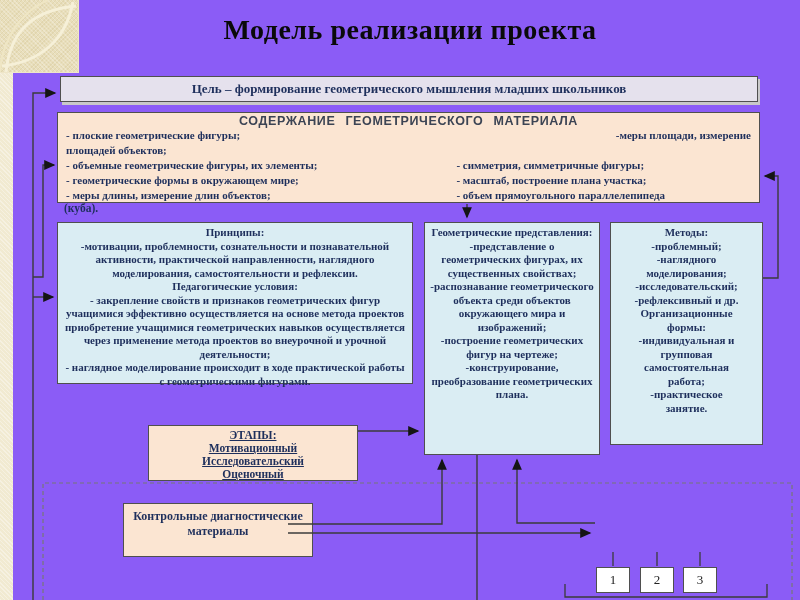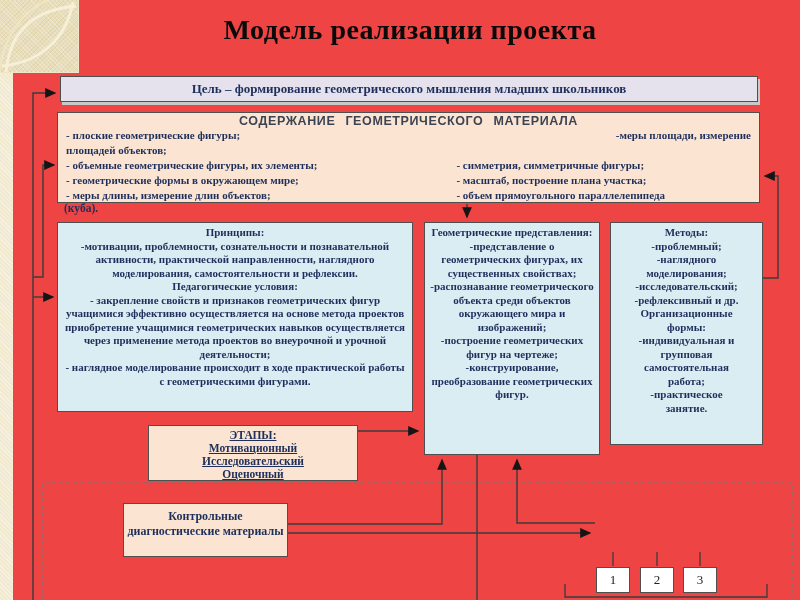--- a/index.html
+++ b/index.html
@@ -1,16 +1,16 @@
 <!DOCTYPE html>
 <html><head>
 <meta charset="utf-8">
 <style>
   html,body{margin:0;padding:0;background:#fff;}
-  #slide{position:relative;width:800px;height:600px;background:#ef4444;overflow:hidden;
+  #slide{position:relative;width:800px;height:600px;background:#8b5cf6;overflow:hidden;
          font-family:"Liberation Serif",serif;}
   
   #side-strip{position:absolute;left:0;top:0;width:13px;height:600px;background:#f1ead1;
     background-image:repeating-linear-gradient(45deg,rgba(255,255,255,.35) 0 1px,transparent 1px 3px);}
   #corner{position:absolute;left:0;top:0;width:78px;height:72px;background:#e8debb;
     background-image:repeating-linear-gradient(45deg,rgba(255,255,255,.25) 0 1px,transparent 1px 3px),
                      repeating-linear-gradient(-45deg,rgba(190,170,110,.18) 0 1px,transparent 1px 3px);
     border-right:1px solid #efe6c9;border-bottom:1px solid #efe6c9;}
   #page-title{position:absolute;left:120px;top:14px;width:580px;text-align:center;
     font-size:28px;font-weight:bold;color:#0a0a0a;letter-spacing:.5px;}
@@ -20,25 +20,25 @@
   .blue{background:#daedf3;}
   .lav{background:#e5e1ed;}
   #goal-box{left:60px;top:76px;width:698px;height:26px;font-size:13px;line-height:23px;
     box-shadow:2px 3px 0 #c9c9c9;}
   #content-box{left:57px;top:112px;width:703px;height:91px;padding:1px 8px 0 8px;text-align:left;}
   #content-title{text-align:center;font-family:"Liberation Sans",sans-serif;font-weight:bold;
     color:#3c4454;font-size:12.5px;line-height:14px;letter-spacing:.6px;word-spacing:6px;}
   #content-grid{display:grid;grid-template-columns:57% 43%;font-size:11px;line-height:15px;}
   #content-grid .r1r{text-align:right;}
   #content-overflow{position:absolute;left:64px;top:202px;font-size:11.5px;font-weight:bold;color:#1e2f5c;}
-  #principles-box{left:57px;top:222px;width:356px;height:190px;font-size:11px;line-height:13.5px;padding:3px 6px;}
+  #principles-box{left:57px;top:222px;width:356px;height:162px;font-size:11px;line-height:13.5px;padding:3px 6px;}
   #representations-box{left:424px;top:222px;width:176px;height:233px;font-size:11px;line-height:13.5px;padding:3px 4px;}
   #methods-box{left:610px;top:222px;width:153px;height:223px;font-size:11px;line-height:13.5px;padding:3px 19px;}
   #stages-box{left:148px;top:425px;width:210px;height:56px;font-size:11.5px;line-height:13px;padding-top:3px;text-decoration:underline;}
-  #diagnostics-box{left:123px;top:503px;width:165px;height:54px;font-size:12px;line-height:14.5px;padding-top:5px;}
+  #diagnostics-box{left:123px;top:503px;width:190px;height:54px;font-size:12px;line-height:14.5px;padding-top:5px;}
   #levels-box{left:595px;top:486px;width:167px;height:66px;font-size:13px;line-height:15px;padding:2px 5px;
     word-break:break-all;}
   .lvl{position:absolute;width:34px;height:26px;background:#fff;border:1.3px solid #4f4f4f;
     box-sizing:border-box;text-align:center;font-size:13px;line-height:23px;color:#222;}
   #lvl1{left:596px;top:567px;} #lvl2{left:640px;top:567px;} #lvl3{left:683px;top:567px;}
   #wires{position:absolute;left:0;top:0;pointer-events:none;}
   .bold-line{font-weight:bold;}
 </style>
 </head>
 <body>
@@ -83,21 +83,21 @@
     <div class="bold-line">Педагогические условия:</div>
     <div>- закрепление свойств и признаков геометрических фигур учащимися эффективно осуществляется на основе метода проектов приобретение учащимися геометрических навыков осуществляется через применение метода проектов во внеурочной и урочной деятельности;</div>
     <div>- наглядное моделирование происходит в ходе практической работы с геометрическими фигурами.</div>
   </div>
 
   <div id="representations-box" class="box blue">
     <div class="bold-line">Геометрические представления:</div>
     <div>-представление о геометрических фигурах, их существенных свойствах;</div>
     <div>-распознавание геометрического объекта среди объектов окружающего мира и изображений;</div>
     <div>-построение геометрических фигур на чертеже;</div>
-    <div>-конструирование, преобразование геометрических фигур.</div>
+    <div>-конструирование, преобразование геометрических плана.</div>
   </div>
 
   <div id="methods-box" class="box blue">
     <div class="bold-line">Методы:</div>
     <div>-проблемный;</div>
     <div>-наглядного моделирования;</div>
     <div>-исследовательский;</div>
     <div>-рефлексивный и др.</div>
     <div class="bold-line">Организационные формы:</div>
     <div>-индивидуальная и групповая самостоятельная работа;</div>

